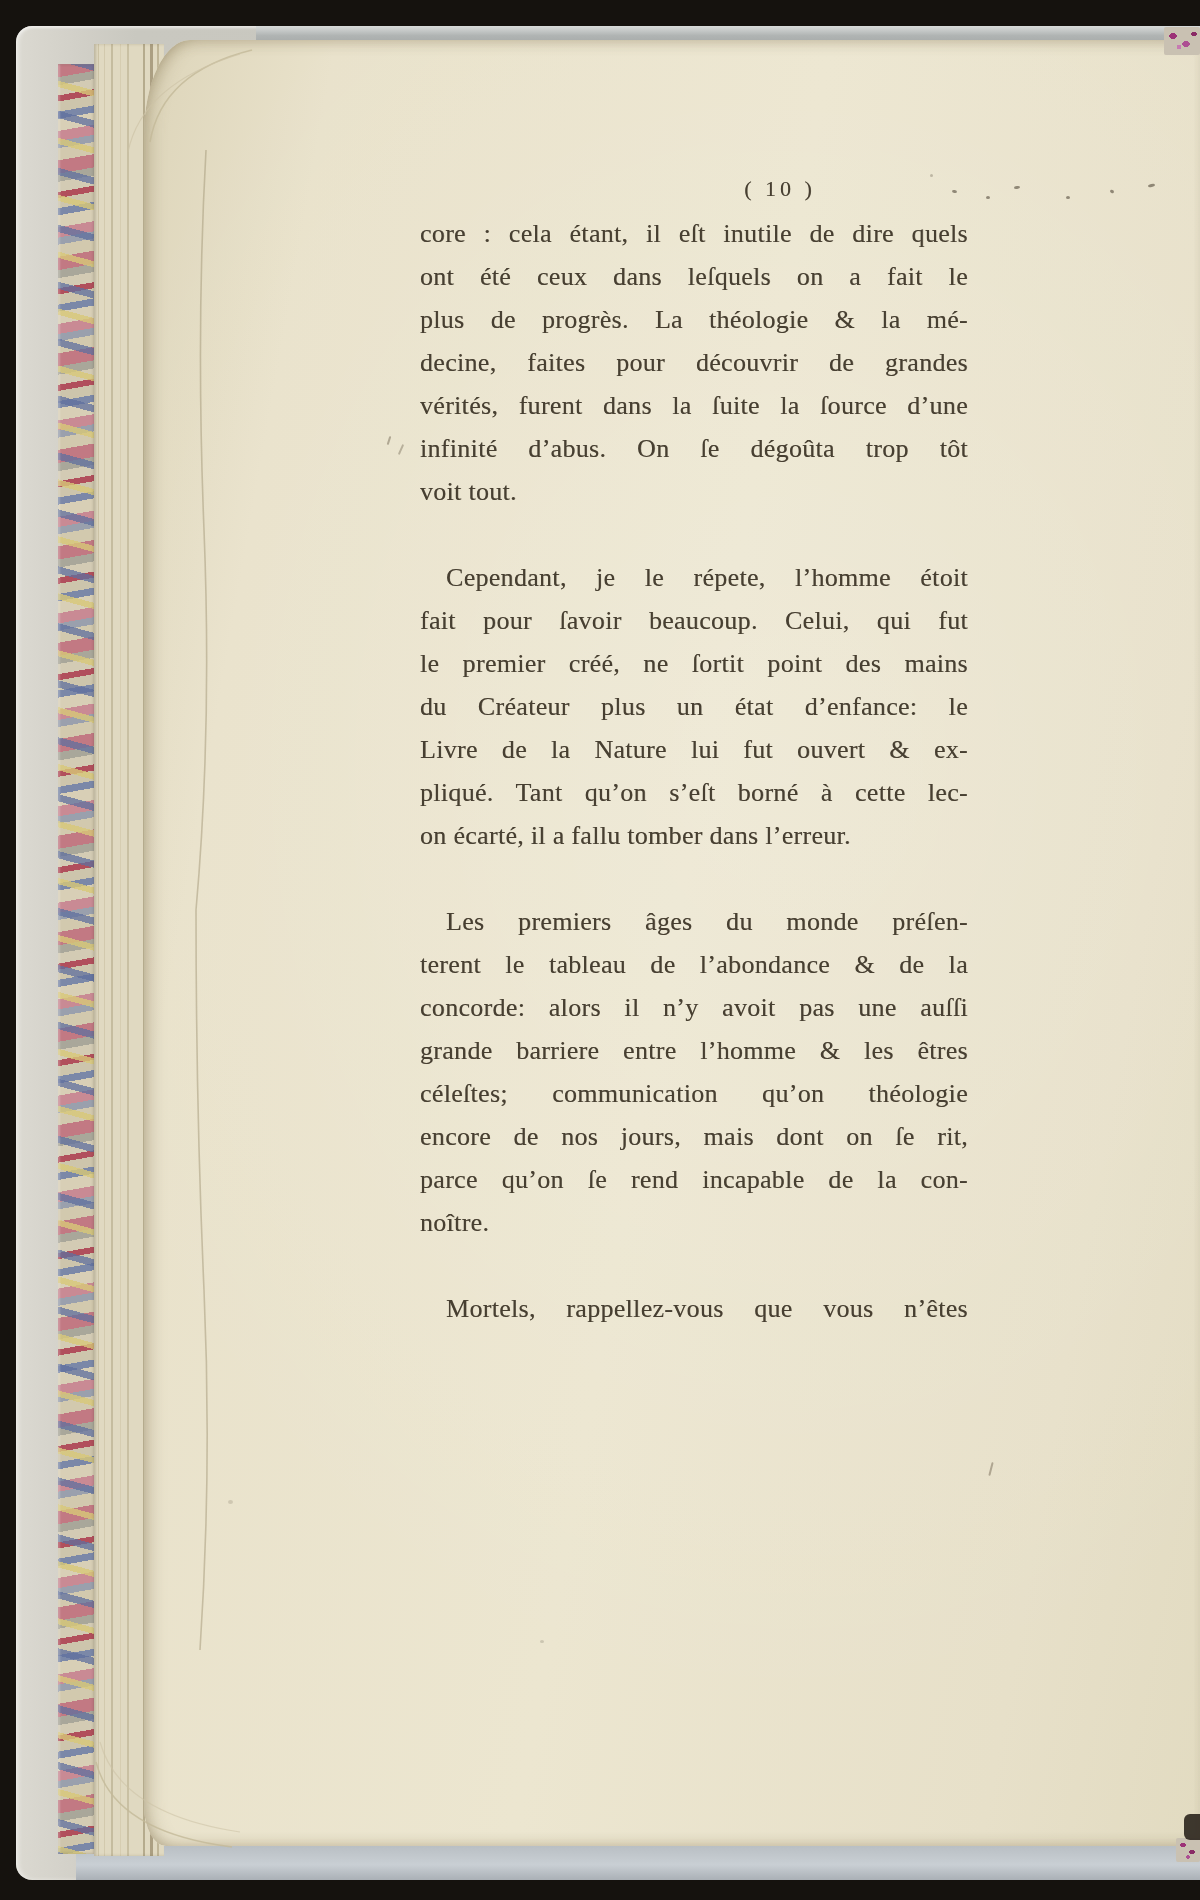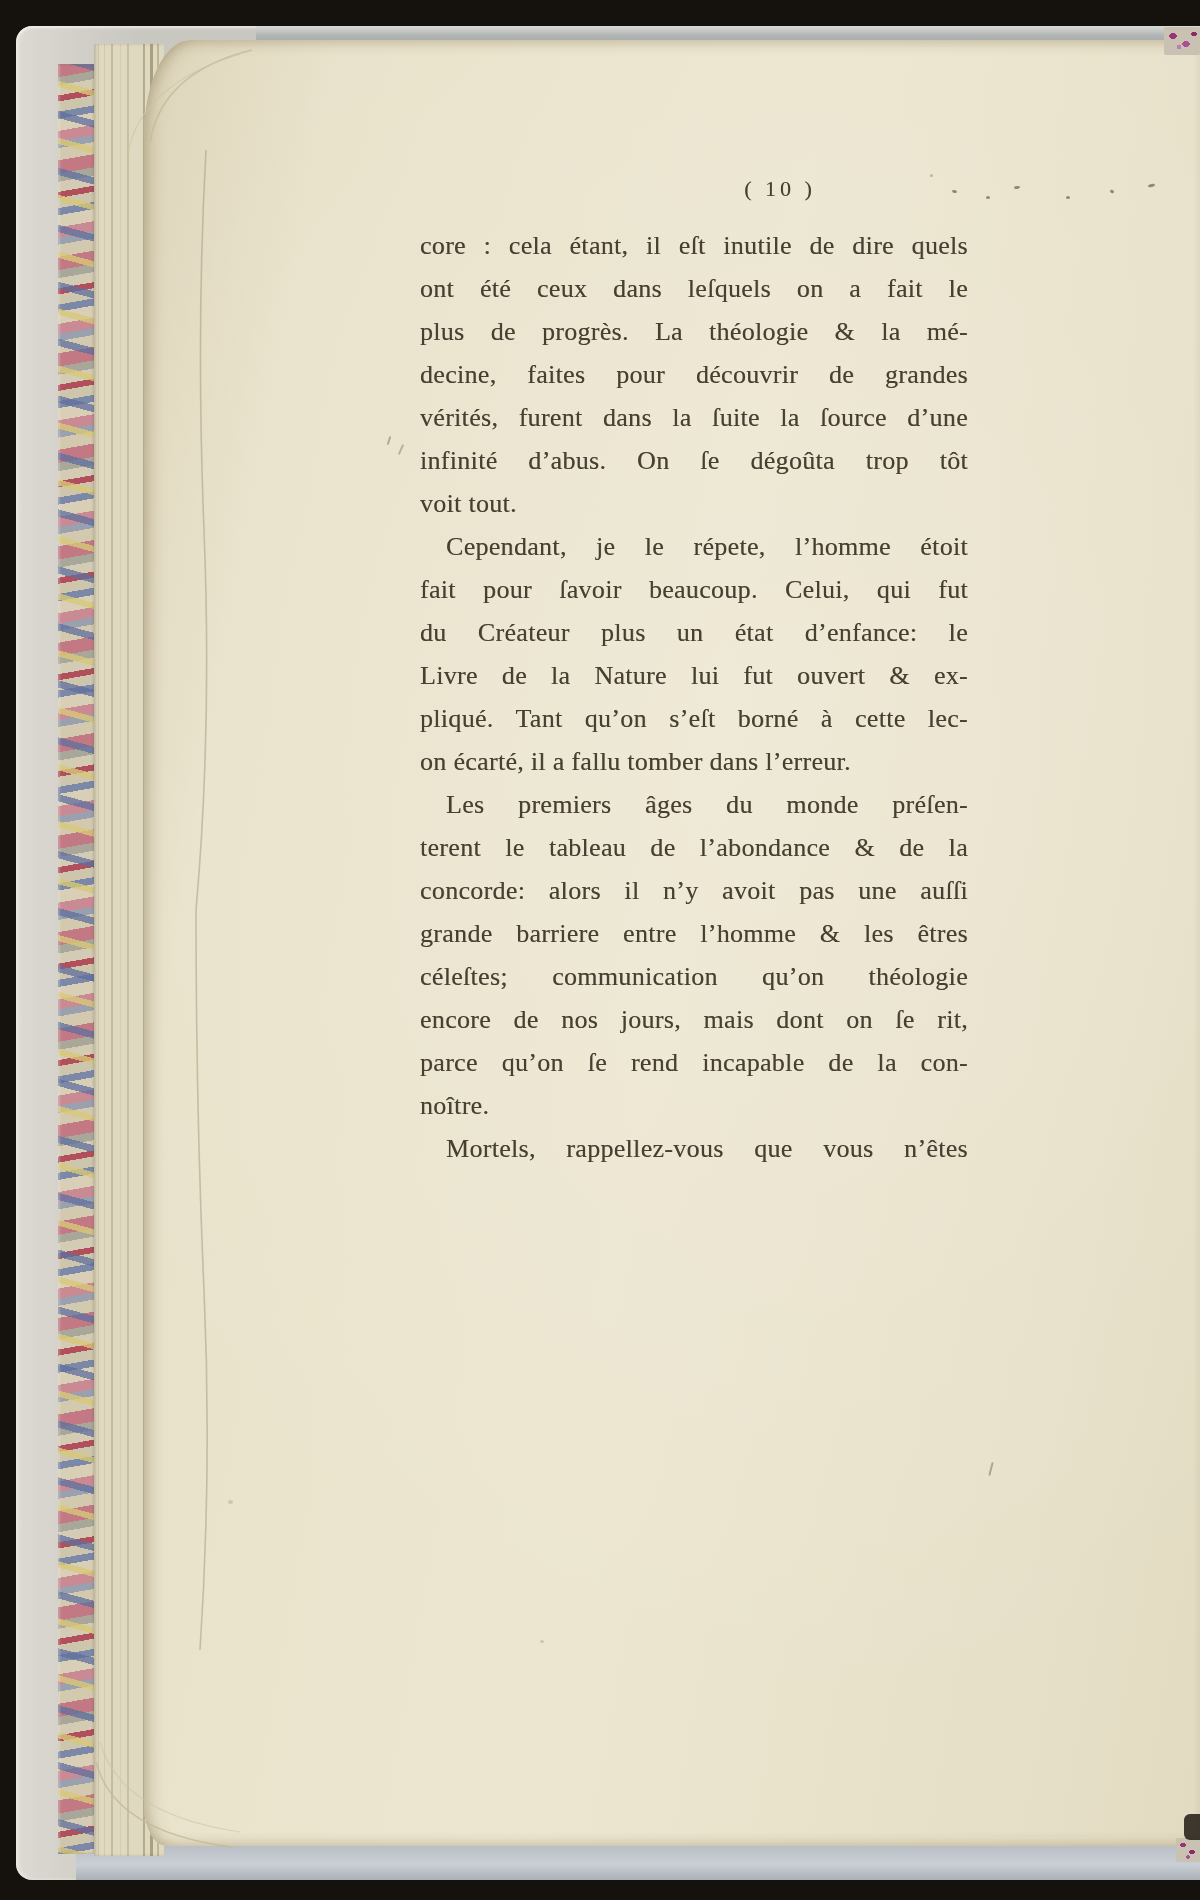--- a/index.html
+++ b/index.html
@@ -70,26 +70,26 @@
   }
   
   .overlay{position:absolute;left:0;top:0;width:1200px;height:1900px;pointer-events:none;}
   
   .page-number{
     position:absolute;left:700px;top:176px;width:160px;
     font-size:22px;letter-spacing:4px;color:#473f31;text-align:center;
     text-shadow:.3px .3px .5px rgba(71,63,49,.5);
   }
   .body-text{
-    position:absolute;left:420px;top:224px;width:548px;
+    position:absolute;left:420px;top:212px;width:548px;
     font-size:26px;color:#473f31;letter-spacing:.3px;
     text-shadow:.3px .3px .5px rgba(71,63,49,.5);
   }
   .para{margin:0;}
-  .para + .para{}
+  .para + .para{margin-top:43px;}
   .para.short-gap{}
   .line{
     height:43px;line-height:43px;
     text-align:justify;text-align-last:justify;
   }
   .line.last{text-align-last:left;}
   .para.indent .line.first{text-indent:26px;}
   
   .speck{position:absolute;background:rgba(70,60,45,.55);border-radius:50%;}
   .s1{left:952px;top:190px;width:5px;height:3px;transform:rotate(12deg);}
@@ -160,20 +160,21 @@
         <div class="line">ont été ceux dans leſquels on a fait le</div>
         <div class="line">plus de progrès. La théologie &amp; la mé-</div>
         <div class="line">decine, faites pour découvrir de grandes</div>
         <div class="line">vérités, furent dans la ſuite la ſource d’une</div>
         <div class="line">infinité d’abus. On ſe dégoûta trop tôt</div>
         <div class="line last">voit tout.</div>
       </div>
       <div class="para indent">
         <div class="line first">Cependant, je le répete, l’homme étoit</div>
         <div class="line">fait pour ſavoir beaucoup. Celui, qui fut</div>
+        <div class="line">le premier créé, ne ſortit point des mains</div>
         <div class="line">du Créateur plus un état d’enfance: le</div>
         <div class="line">Livre de la Nature lui fut ouvert &amp; ex-</div>
         <div class="line">pliqué. Tant qu’on s’eſt borné à cette lec-</div>
         <div class="line last">on écarté, il a fallu tomber dans l’erreur.</div>
       </div>
       <div class="para indent">
         <div class="line first">Les premiers âges du monde préſen-</div>
         <div class="line">terent le tableau de l’abondance &amp; de la</div>
         <div class="line">concorde: alors il n’y avoit pas une auſſi</div>
         <div class="line">grande barriere entre l’homme &amp; les êtres</div>

